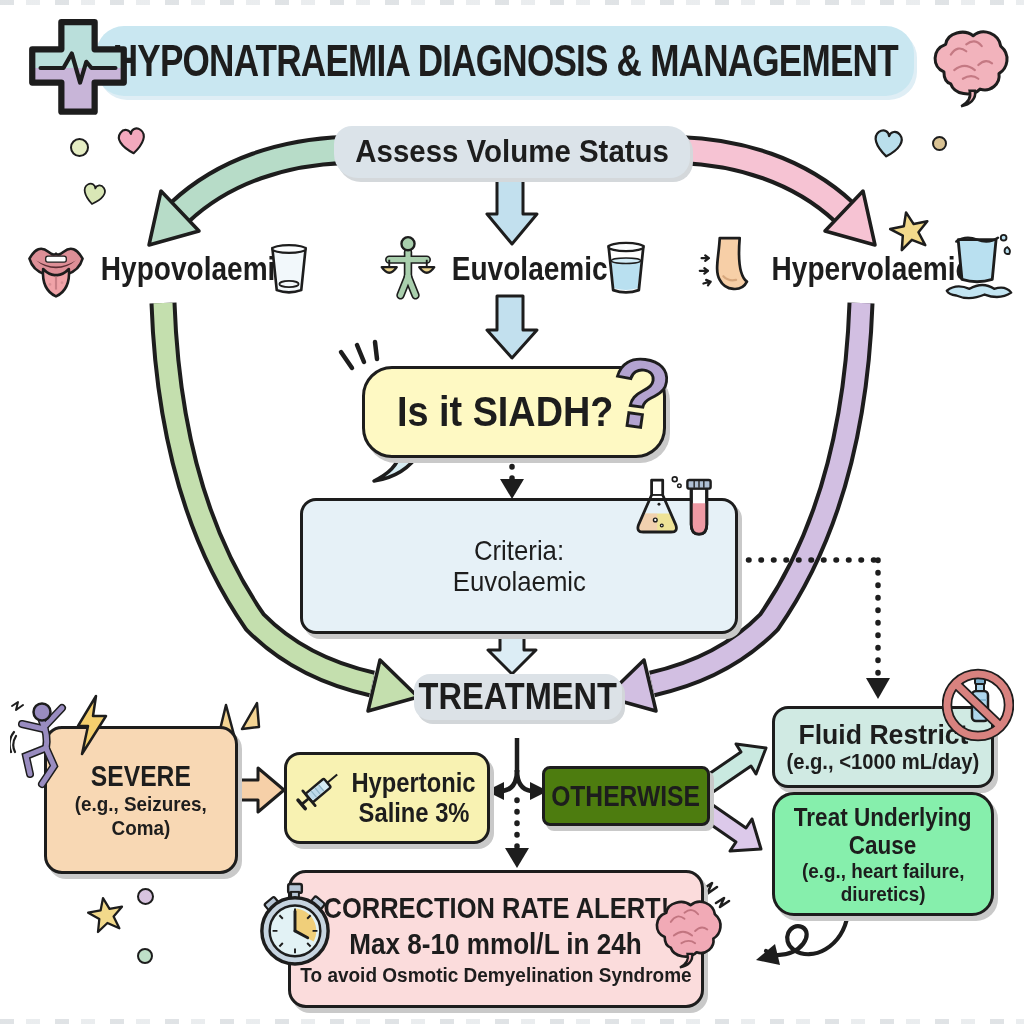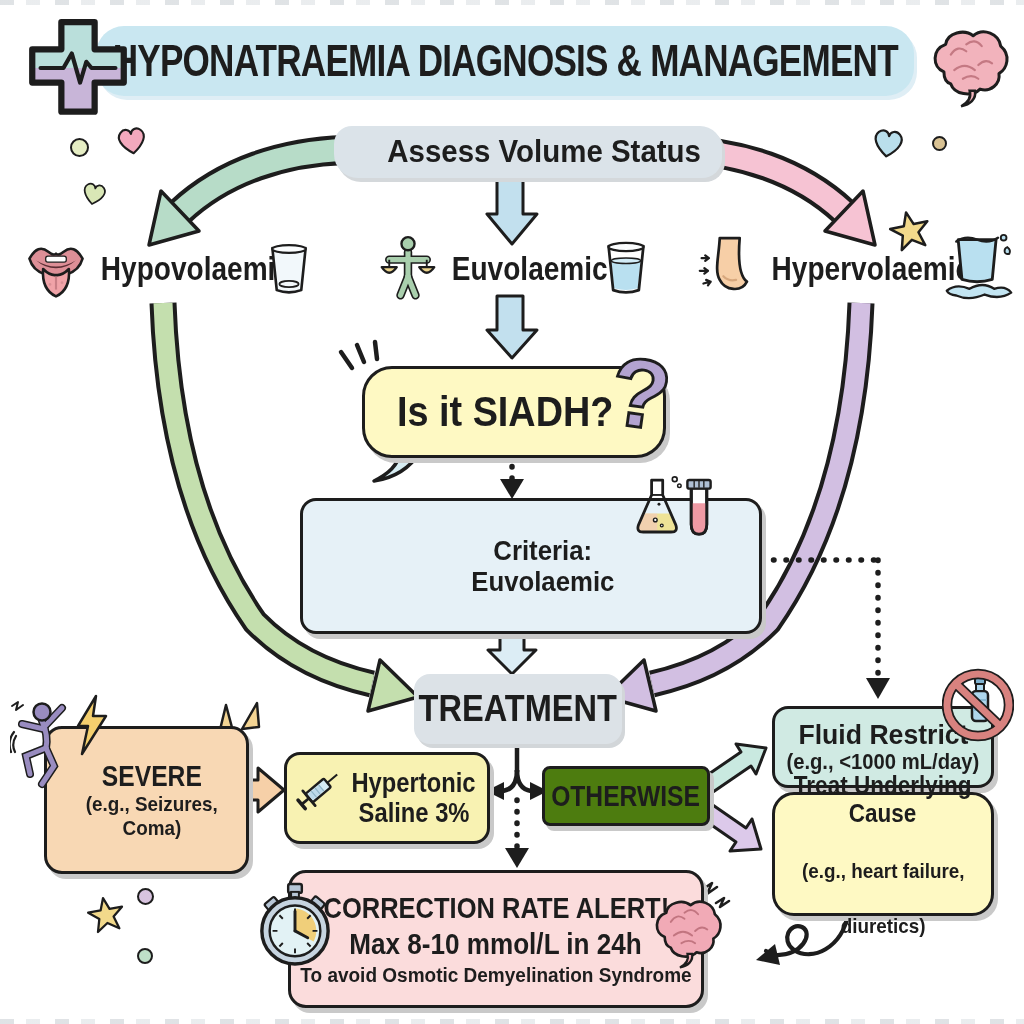--- a/index.html
+++ b/index.html
@@ -14,44 +14,44 @@
   .cx78{display:inline-block;transform:scaleX(.78);white-space:nowrap;}
   .cx85{display:inline-block;transform:scaleX(.85);white-space:nowrap;}
   .cx88{display:inline-block;transform:scaleX(.88);white-space:nowrap;}
   .cx90{display:inline-block;transform:scaleX(.90);white-space:nowrap;}
   .cx92{display:inline-block;transform:scaleX(.92);white-space:nowrap;}
   .cx95{display:inline-block;transform:scaleX(.95);white-space:nowrap;}
   .banner{left:96px;top:26px;width:818px;height:70px;background:#c9e7f1;border-radius:28px;
           box-shadow:3px 4px 0 #dfeef5;}
   .banner .t{font-size:45px;font-weight:bold;letter-spacing:-1px;}
   .assess{left:334px;top:126px;width:356px;height:52px;background:#dbe3e9;border-radius:18px 22px 20px 24px;
-          box-shadow:3px 4px 0 #d4d8db;font-size:31px;padding-left:32px;}
+          box-shadow:3px 4px 0 #d4d8db;font-size:31px;}
   .catlbl{position:absolute;z-index:2;font-size:33px;font-weight:bold;text-align:center;}
   .bubble{left:362px;top:366px;width:298px;height:86px;background:#fef9c3;border-radius:30px;
           font-size:42px;font-weight:bold;}
   .criteria{left:300px;top:498px;width:432px;height:130px;background:#e6f1f7;border-radius:16px;
-            font-size:24px;font-weight:bold;line-height:27px;padding-left:24px;}
+            font-size:24px;font-weight:normal;line-height:27px;}
   .criteria .h{font-size:28px;line-height:31px;}
-  .treatment{left:414px;top:674px;width:208px;height:70px;background:#dce2e7;border-radius:16px;
+  .treatment{left:414px;top:674px;width:208px;height:46px;background:#dce2e7;border-radius:16px;
              box-shadow:3px 4px 0 #d2d6d9;font-size:37px;font-weight:bold;}
   .severe{left:44px;top:726px;width:188px;height:142px;background:#f8d8b4;border-radius:18px;
-          font-weight:bold;padding-left:11px;}
+          font-weight:bold;}
   .severe .l1{font-size:29px;line-height:31px;}
   .severe .l2{font-size:20.5px;line-height:24px;}
   .hyper{left:284px;top:752px;width:200px;height:86px;background:#f8f2b2;border-radius:16px;}
   .hyper .txt{position:absolute;left:62px;top:0;width:130px;height:100%;display:flex;flex-direction:column;
               align-items:center;justify-content:center;font-size:27px;font-weight:bold;line-height:30px;}
   .otherwise{left:542px;top:766px;width:162px;height:54px;background:#4d7c0f;border-radius:8px;
              font-size:29px;font-weight:bold;}
   .fluid{left:772px;top:706px;width:216px;height:76px;background:#d0eae3;border-radius:16px;font-weight:bold;}
   .fluid .l1{font-size:28px;line-height:30px;}
   .fluid .l2{font-size:22px;line-height:24px;}
-  .treatu{left:772px;top:792px;width:216px;height:118px;background:#fef9c3;border-radius:22px;font-weight:bold;}
+  .treatu{left:772px;top:792px;width:216px;height:118px;background:#86efac;border-radius:22px;font-weight:bold;}
   .treatu .l1{font-size:25px;line-height:28px;}
-  .treatu .l2{font-size:20.5px;line-height:23px;margin-top:32px;}
+  .treatu .l2{font-size:20.5px;line-height:23px;}
   .alert{left:288px;top:870px;width:410px;height:132px;background:#fbdcdc;border-radius:18px;font-weight:bold;}
   .alert .l1{font-size:30px;line-height:36px;}
   .alert .l2{font-size:29px;line-height:36px;text-align:right;}
   .alert .l3{font-size:20px;line-height:26px;}
   .dot{position:absolute;z-index:2;border:2.5px solid #1d1d1d;border-radius:50%;}
   .edge-noise{position:absolute;left:0;width:100%;height:5px;z-index:0;opacity:.65;
     background:repeating-linear-gradient(90deg,#cfd4d8 0 14px,#fff 14px 26px,#dfe3e6 26px 40px,#fff 40px 55px);}
 </style>
 </head>
 <body>

